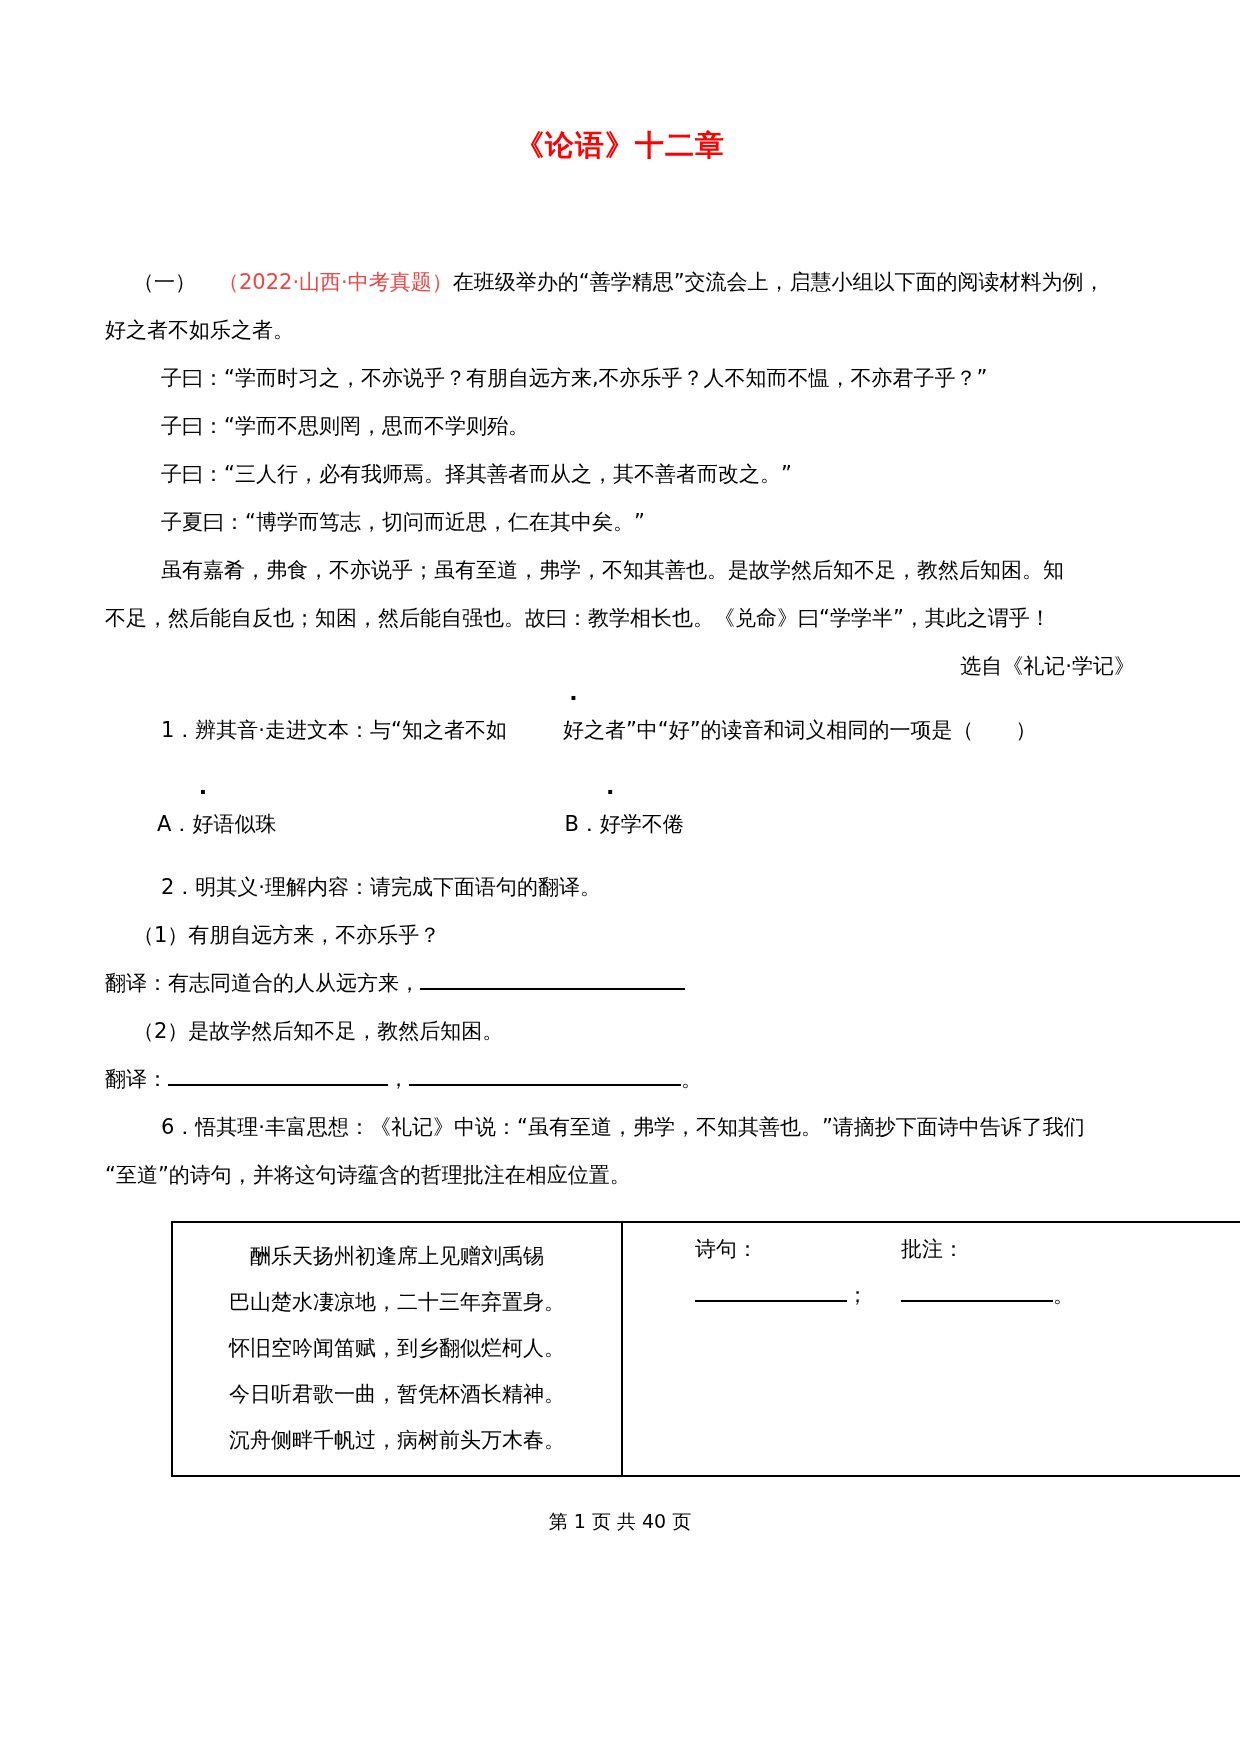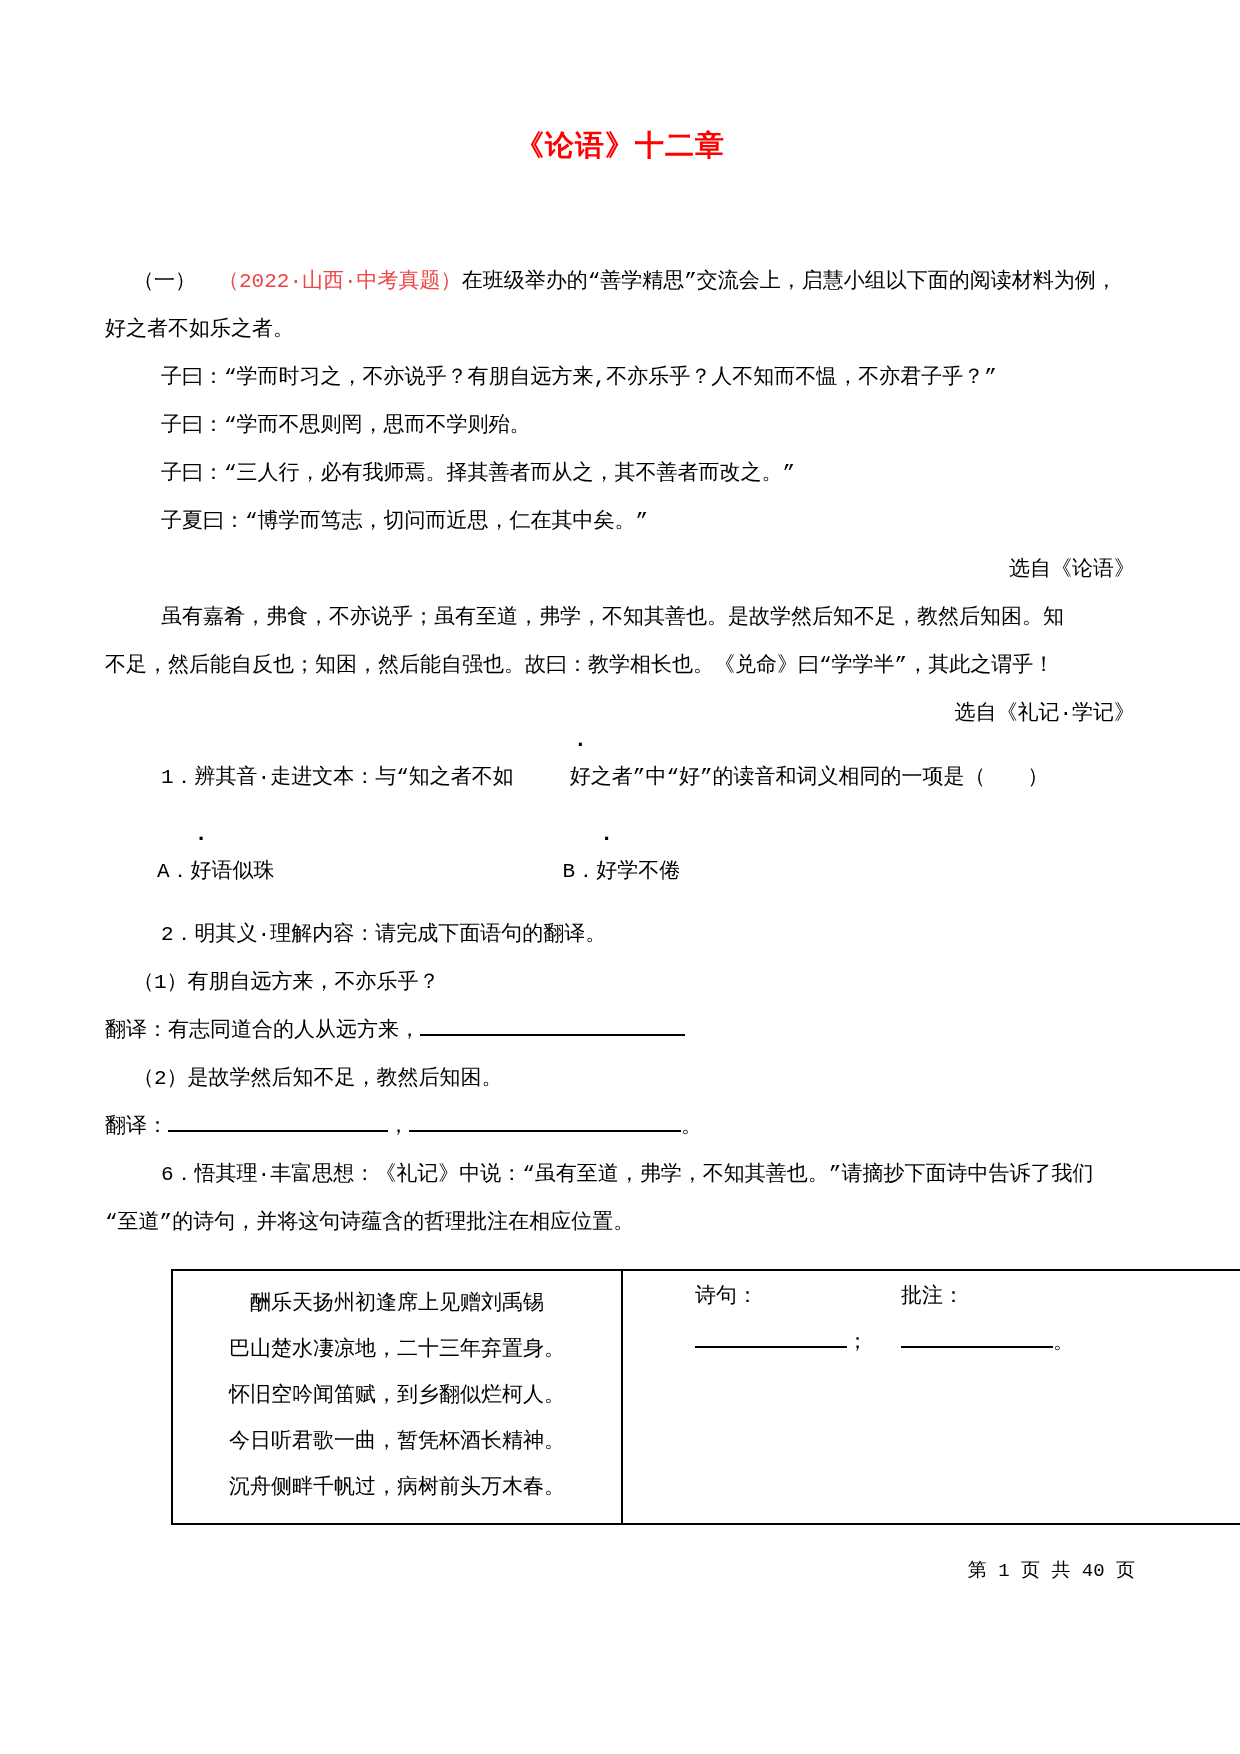--- a/index.html
+++ b/index.html
@@ -13,21 +13,20 @@
     background: #ffffff;
     color: #000000;
     font-size: 21px;
     overflow: hidden;
   }
   .content {
     position: absolute;
     left: 105px;
     top: 0;
     width: 1030px;
-    font-family: Liberation Mono, monospace;
   }
   .doc-title {
     margin-top: 126px;
     text-align: center;
     font-size: 29px;
     font-weight: bold;
     color: #FF0000;
     letter-spacing: 1px;
   }
   .line { line-height: 48px; }
@@ -81,21 +80,21 @@
   .cell-poem .line { line-height: 46px; }
   .cell-answer {
     width: 484px;
     display: flex;
     justify-content: center;
     padding-left: 72px;
   }
   .cell-answer .line { line-height: 46px; margin: 3px 0; }
   .footer {
     margin-top: 32px;
-    text-align: right;
+    text-align: center;
     font-size: 19px;
   }
 </style>
 </head>
 <body>
 
 <div class="page">
   <div class="content">
 
     <div class="doc-title">《论语》十二章</div>
@@ -103,21 +102,20 @@
     <div class="line intro indent-sm">
       <span class="prefix">（一）</span><span class="tag">（2022·山西·中考真题）</span><span>在班级举办的“善学精思”交流会上，启慧小组以下面的阅读材料为例，</span>
     </div>
     <div class="line">好之者不如乐之者。</div>
 
     <div class="line indent">子曰：“学而时习之，不亦说乎？有朋自远方来,不亦乐乎？人不知而不愠，不亦君子乎？”</div>
     <div class="line indent">子曰：“学而不思则罔，思而不学则殆。</div>
     <div class="line indent">子曰：“三人行，必有我师焉。择其善者而从之，其不善者而改之。”</div>
     <div class="line indent">子夏曰：“博学而笃志，切问而近思，仁在其中矣。”</div>
 
-    <div class="line right">选自《论语》</div>
 
     <div class="line indent">虽有嘉肴，弗食，不亦说乎；虽有至道，弗学，不知其善也。是故学然后知不足，教然后知困。知</div>
     <div class="line">不足，然后能自反也；知困，然后能自强也。故曰：教学相长也。《兑命》曰“学学半”，其此之谓乎！</div>
 
     <div class="line right">选自《礼记·学记》</div>
 
     <div class="line indent q1">
       <span>1．辨其音·走进文本：与“知之者不如</span><span class="emph"><span class="dot">·</span><span>好</span></span><span>之者”中“好”的读音和词义相同的一项是（　　）</span>
     </div>
 

